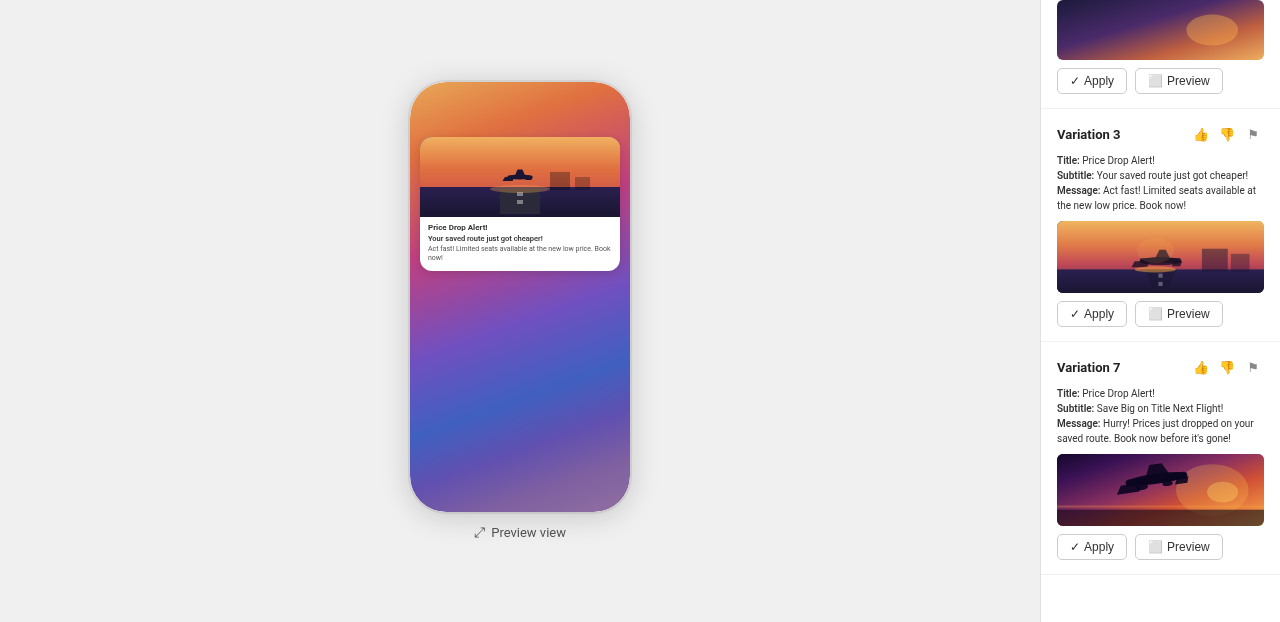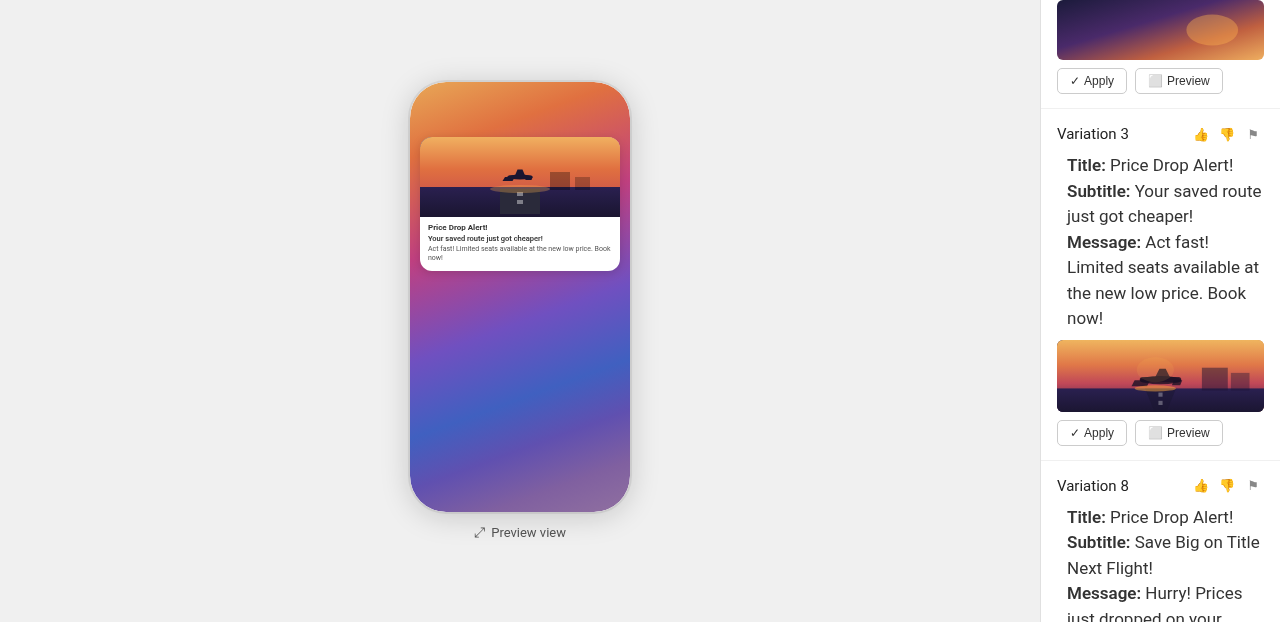--- a/index.html
+++ b/index.html
@@ -127,22 +127,22 @@
     }
 
     .variation-header {
       display: flex;
       align-items: center;
       justify-content: space-between;
       margin-bottom: 8px;
     }
 
     .variation-title {
-      font-size: 15px;
-      font-weight: 400;
+      font-size: 13px;
+      font-weight: 700;
       color: #222;
     }
 
     .variation-actions {
       display: flex;
       gap: 4px;
     }
 
     .icon-btn {
       width: 22px;
@@ -152,25 +152,24 @@
       cursor: pointer;
       color: #888;
       font-size: 13px;
       display: flex;
       align-items: center;
       justify-content: center;
       border-radius: 4px;
     }
 
     .variation-info {
-      font-size: 17px;
+      font-size: 10px;
       color: #333;
       line-height: 1.5;
       margin-bottom: 8px;
-      margin-left: 10px;
     }
 
     .variation-info .label {
       font-weight: 600;
     }
 
     .variation-thumb {
       width: 100%;
       height: 72px;
       border-radius: 6px;
@@ -392,21 +391,21 @@
       </button>
       <button class="btn-preview">
         <span>⬜</span>
         <span>Preview</span>
       </button>
     </div>
   </div>
 
   <div class="variation-section">
     <div class="variation-header">
-      <span class="variation-title">Variation 8</span>
+      <span class="variation-title">Variation 7</span>
       <div class="variation-actions">
         <button class="icon-btn">👍</button>
         <button class="icon-btn">👎</button>
         <button class="icon-btn">⚑</button>
       </div>
     </div>
 
     <div class="variation-info">
       <span class="label">Title:</span>
       <span>Price Drop Alert!</span>

